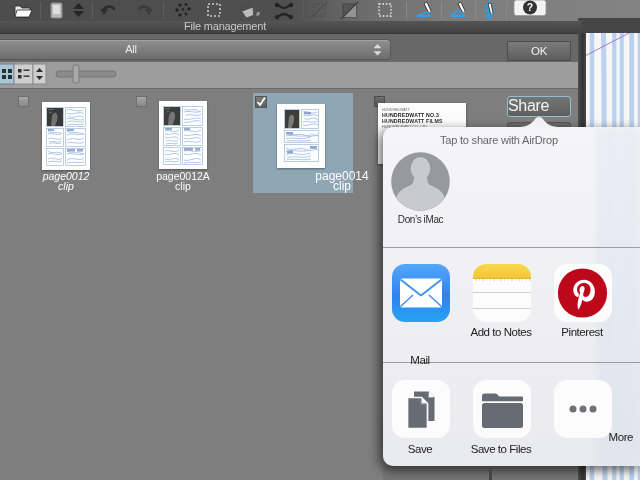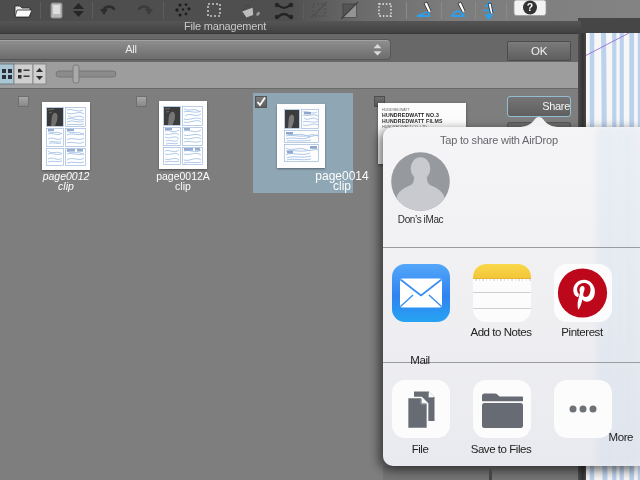--- a/index.html
+++ b/index.html
@@ -261,21 +261,21 @@
 
 <div class="abs" style="left:378px;top:103px;width:88px;height:61px;background:#fcfcfc;box-shadow:0 1px 3px rgba(0,0,0,0.4);overflow:hidden;">
   <div style="position:absolute;left:4px;top:4.5px;font-size:3.6px;color:#666;line-height:4px;white-space:nowrap;">HUNDREDWATT</div>
   <div style="position:absolute;left:4px;top:9.5px;font-size:5.2px;font-weight:bold;color:#1a1a1a;line-height:5.5px;white-space:nowrap;letter-spacing:0.2px;">HUNDREDWATT NO.3</div>
   <div style="position:absolute;left:4px;top:15.8px;font-size:5.2px;font-weight:bold;color:#2a2a2a;line-height:5.5px;white-space:nowrap;letter-spacing:0.2px;">HUNDREDWATT FILMS</div>
   <div style="position:absolute;left:4px;top:22px;font-size:3.8px;color:#666;line-height:4px;white-space:nowrap;">HUNDREDWATT CO. LTD</div>
 </div>
 
 <div class="abs" style="left:507px;top:96px;width:64px;height:21px;border-radius:3px;
   background:linear-gradient(#757575,#5f5f5f);border:1px solid #94bdd3;box-sizing:border-box;
-  text-align:right;line-height:18px;font-size:11px;letter-spacing:-0.3px;color:#f4f4f4;">Share</div>
+  text-align:left;line-height:18px;font-size:16px;letter-spacing:-0.3px;color:#f4f4f4;">Share</div>
 
 <div class="abs" style="left:507px;top:122px;width:64px;height:6px;border-radius:3px 3px 0 0;background:#6b6b6b;border:1px solid #585858;border-bottom:none;box-sizing:border-box;"></div>
 
 <div class="abs" style="left:383px;top:127px;width:257px;height:339px;border-radius:10px 0 0 10px;
   background:linear-gradient(#f5f5f7 0%,#efeff2 55%,#e9eaef 100%);
   box-shadow:0 4px 12px rgba(0,0,0,0.38), -5px 3px 10px rgba(0,0,0,0.32);"></div>
 
 <div class="abs" style="left:594px;top:127px;width:46px;height:339px;overflow:hidden;opacity:0.22;filter:blur(3.5px);">
   <div style="width:100%;height:100%;background:repeating-linear-gradient(90deg,transparent 0,transparent 4px,#9cbce4 4px,#9cbce4 9.5px);"></div>
 </div>
@@ -337,21 +337,21 @@
 <div class="abs" style="left:391.5px;top:379.5px;width:58px;height:58px;border-radius:13px;background:#fcfcfc;">
   <svg width="58" height="58" style="position:absolute;left:0;top:0">
     <path d="M22,11.5 L37,11.5 L42.5,17 L42.5,41 L22,41 Z" fill="#666b74"></path>
     <path d="M37,11.5 L37,17 L42.5,17 Z" fill="#fcfcfc"></path>
     <path d="M36.5,12.5 L36.5,17.5 L41.5,17.5" fill="none" stroke="#9a9da4" stroke-width="1"></path>
     <path d="M15.5,17.5 L29.5,17.5 L35.5,23.5 L35.5,48.5 L15.5,48.5 Z" fill="#666b74" stroke="#fcfcfc" stroke-width="1.7"></path>
     <path d="M29.5,17.5 L29.5,23.5 L35.5,23.5 Z" fill="#fcfcfc"></path>
     <path d="M29,18.5 L29,24 L34.8,24" fill="none" stroke="#9a9da4" stroke-width="1"></path>
   </svg>
 </div>
-<div class="abs" style="left:370px;top:443px;width:100px;text-align:center;font-size:11.5px;letter-spacing:-0.45px;color:#222;">File</div>
+<div class="abs" style="left:370px;top:443px;width:100px;text-align:center;font-size:11.5px;letter-spacing:-0.45px;color:#222;">Save</div>
 
 <div class="abs" style="left:472.5px;top:379.5px;width:58px;height:58px;border-radius:13px;background:#fcfcfc;">
   <svg width="58" height="58" style="position:absolute;left:0;top:0">
     <path d="M9,16 Q9,13.5 11.5,13.5 L22,13.5 Q24,13.5 25,15 L26.5,17 L9,17 Z" fill="#666b74"></path>
     <rect x="9" y="16.5" width="41" height="5" rx="1" fill="#666b74"></rect>
     <rect x="9" y="21.5" width="41" height="1.6" fill="#fcfcfc"></rect>
     <rect x="9" y="23.1" width="41" height="24.9" rx="2.5" fill="#666b74"></rect>
   </svg>
 </div>
 <div class="abs" style="left:451px;top:443px;width:100px;text-align:center;font-size:11.5px;letter-spacing:-0.45px;color:#222;">Save to Files</div>

